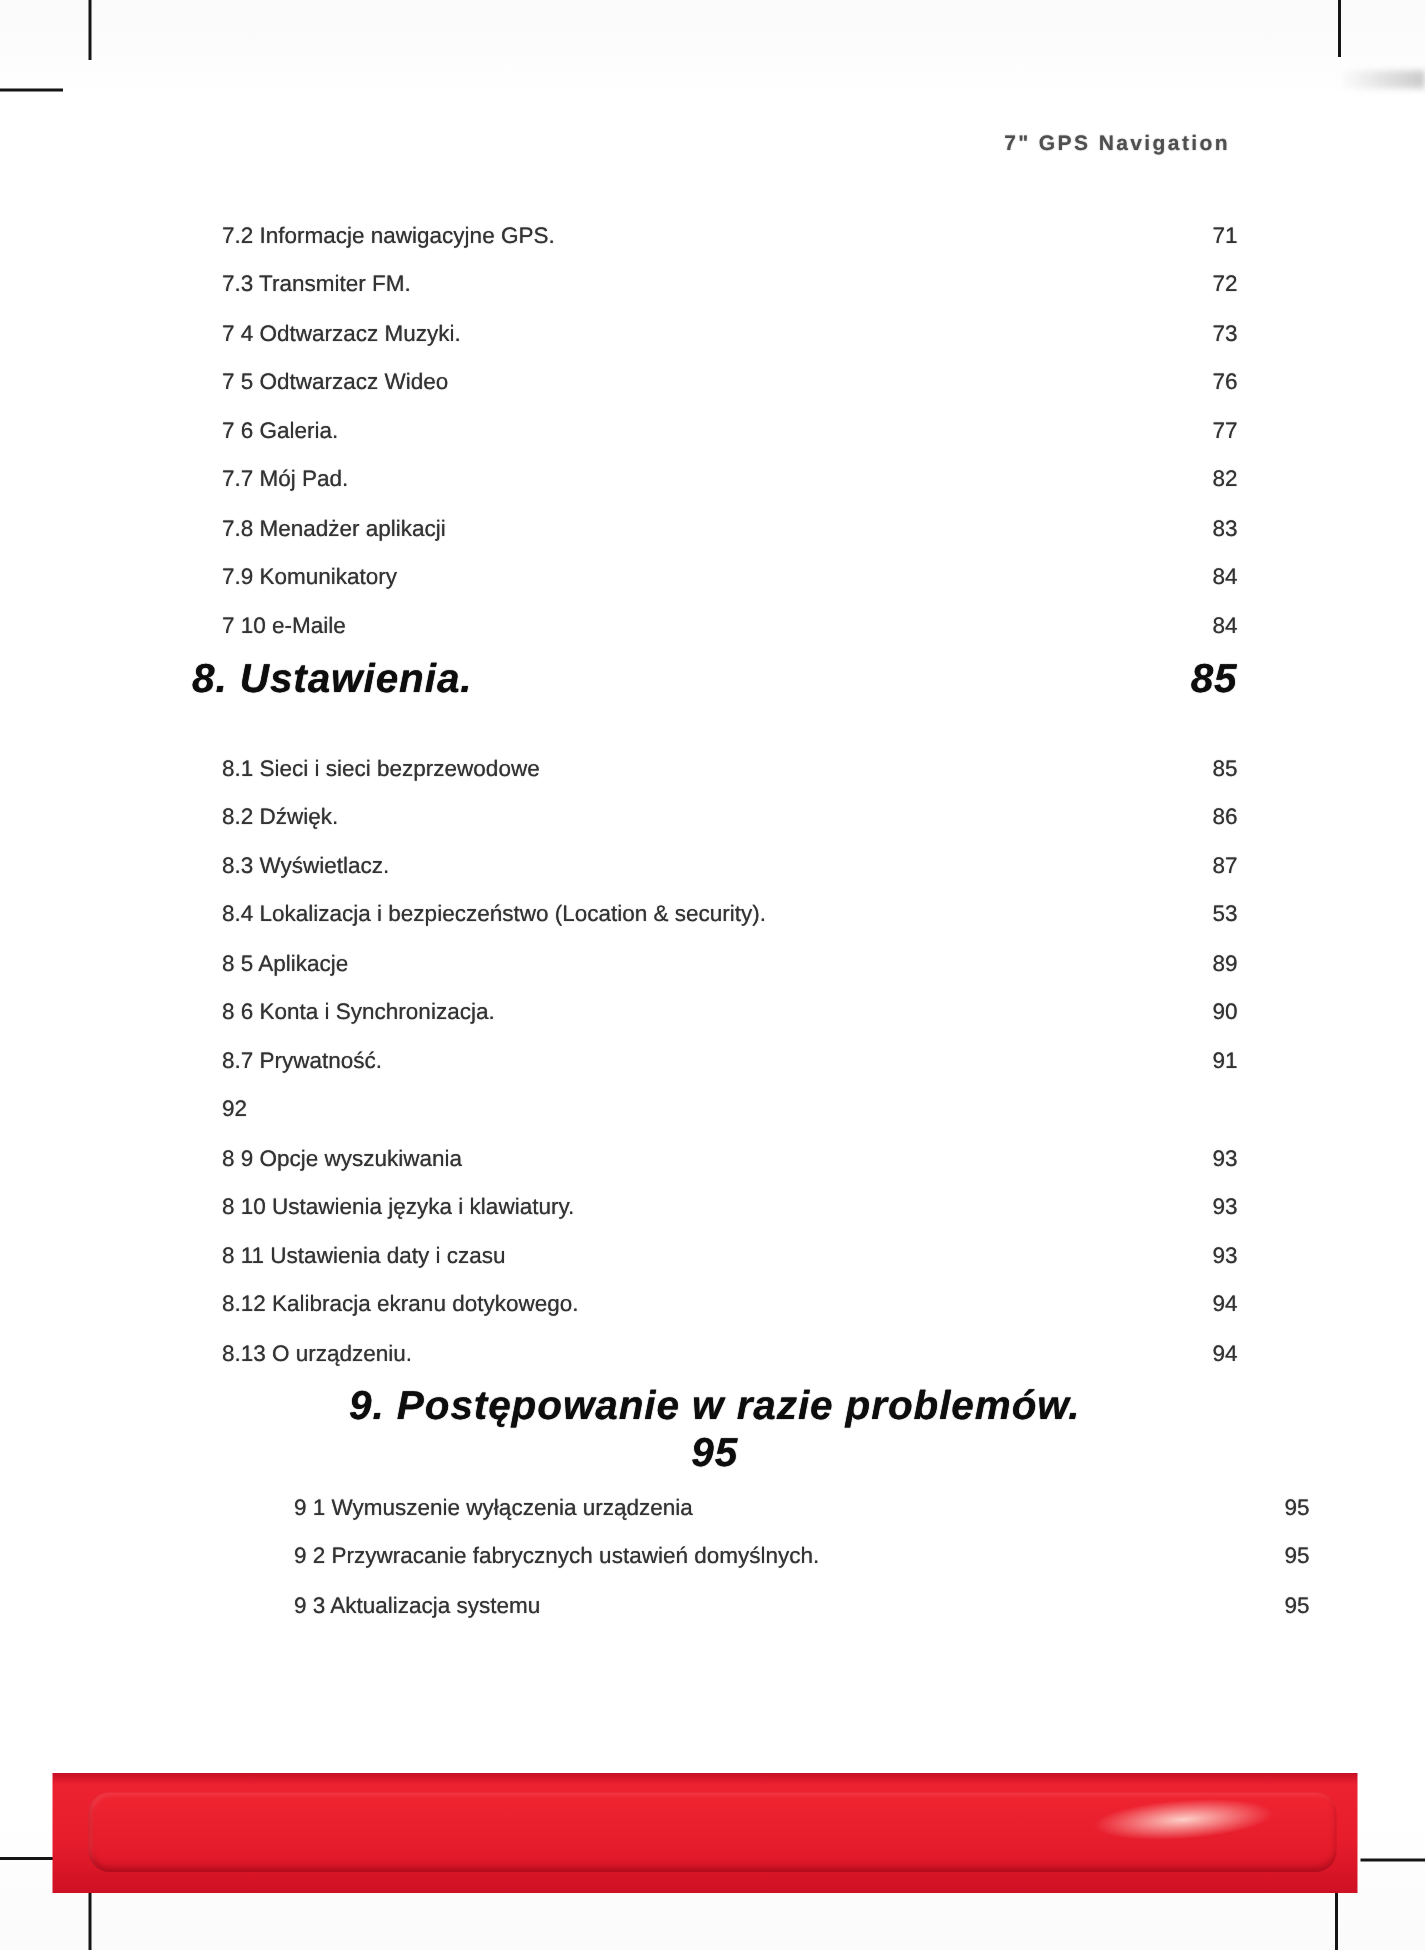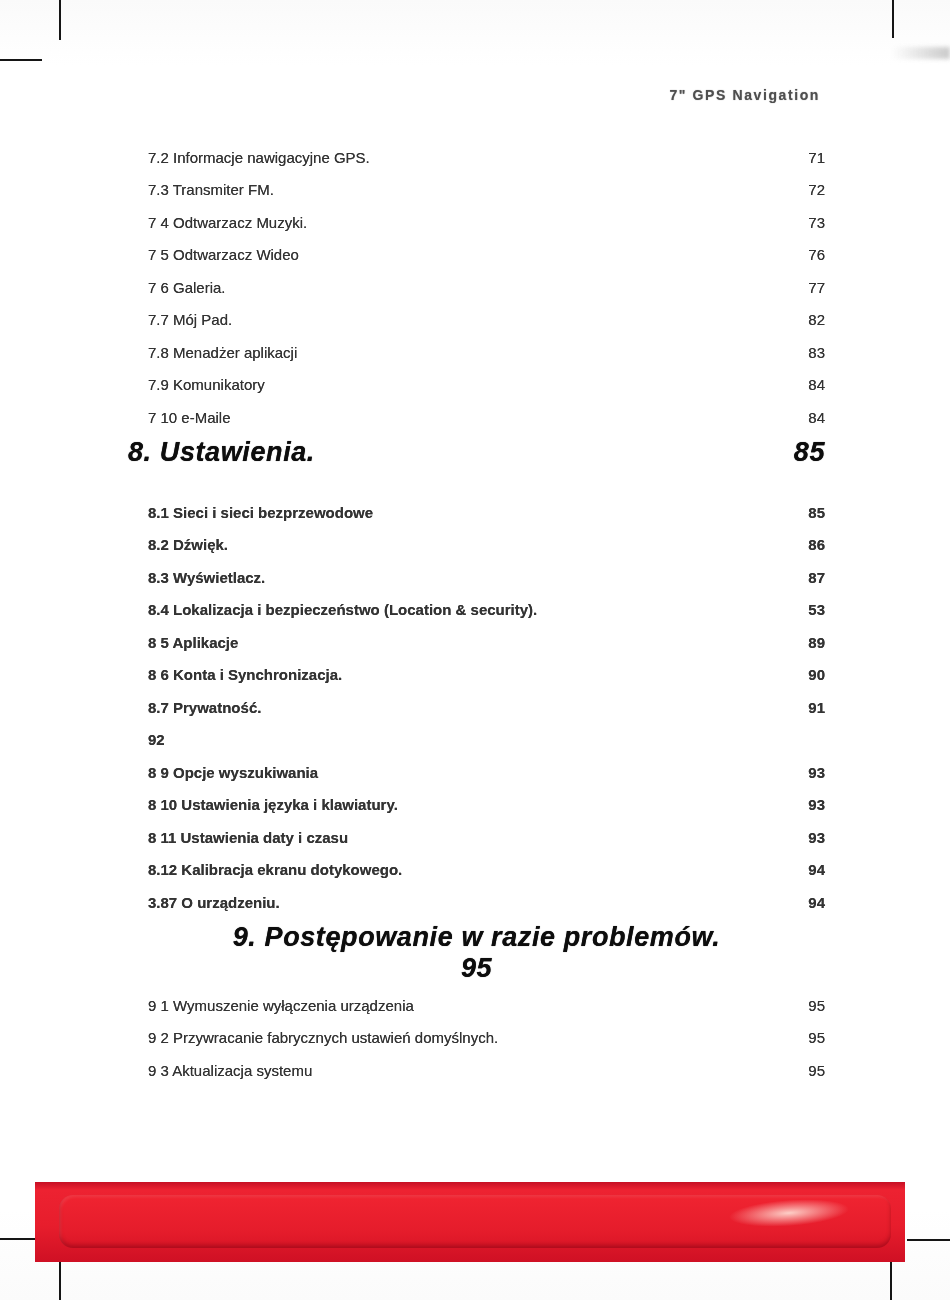--- a/index.html
+++ b/index.html
@@ -30,22 +30,22 @@
   .doc-header {
     position:absolute; top:87px; right:130px;
     font-size:14px; font-weight:bold; color:#4f4f4f;
     letter-spacing:1.6px;
     text-shadow:0 0 1px rgba(110,110,110,.8);
     filter:blur(.3px);
   }
 
   .toc-list { position:absolute; left:148px; width:677px; filter:blur(.25px); }
   .list-7 { top:141px; }
-  .list-8 { top:496px;font-weight:bold; }
-  .list-9 { top:989px; }
+  .list-8 { top:496px; }
+  .list-9 { top:989px;margin-left:48px; }
   .toc-row {
     height:32.5px; display:flex; justify-content:space-between; align-items:center;
     font-size:15px; color:#333;
     text-shadow:0 0 .6px rgba(50,50,50,.85);
   }
   .toc-title { white-space:nowrap; }
   .toc-page  { white-space:nowrap; }
 
   .toc-heading {
     position:absolute; left:128px; width:697px;
@@ -178,21 +178,21 @@
       </div>
       <div class="toc-row">
         <span class="toc-title">8 11 Ustawienia daty i czasu</span>
         <span class="toc-page">93</span>
       </div>
       <div class="toc-row">
         <span class="toc-title">8.12 Kalibracja ekranu dotykowego.</span>
         <span class="toc-page">94</span>
       </div>
       <div class="toc-row">
-        <span class="toc-title">3.87 O urządzeniu.</span>
+        <span class="toc-title">8.13 O urządzeniu.</span>
         <span class="toc-page">94</span>
       </div>
     </div>
 
   <div class="toc-heading heading-9">
     <span>9. Postępowanie w razie problemów.</span>
     <span>95</span>
   </div>
 
   <div class="toc-list list-9">

